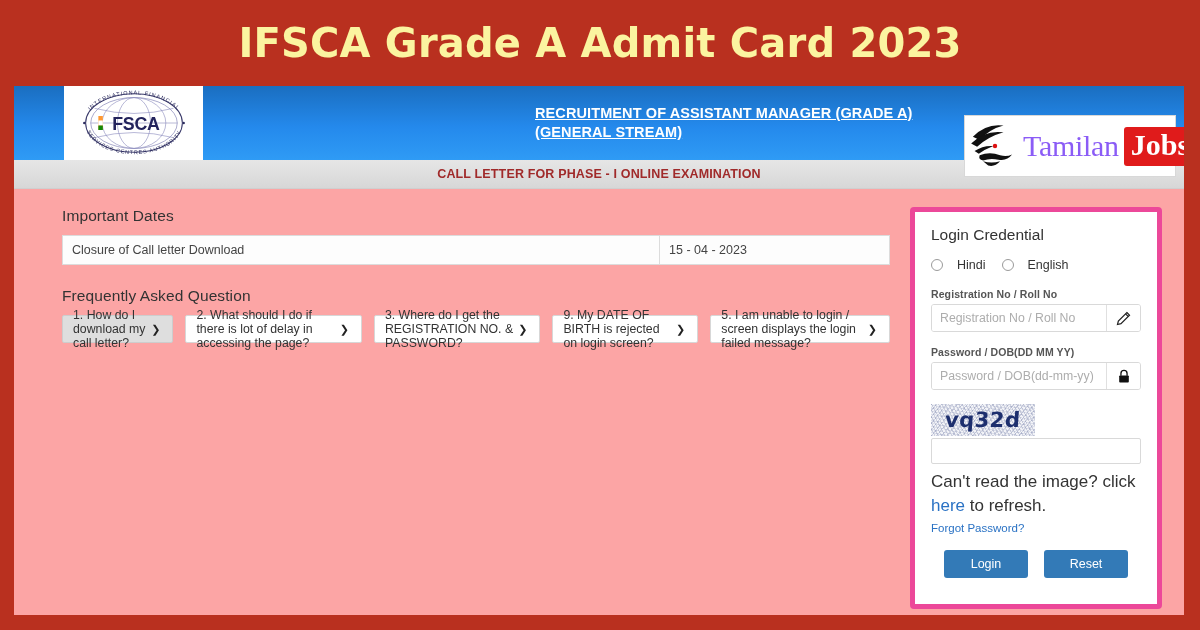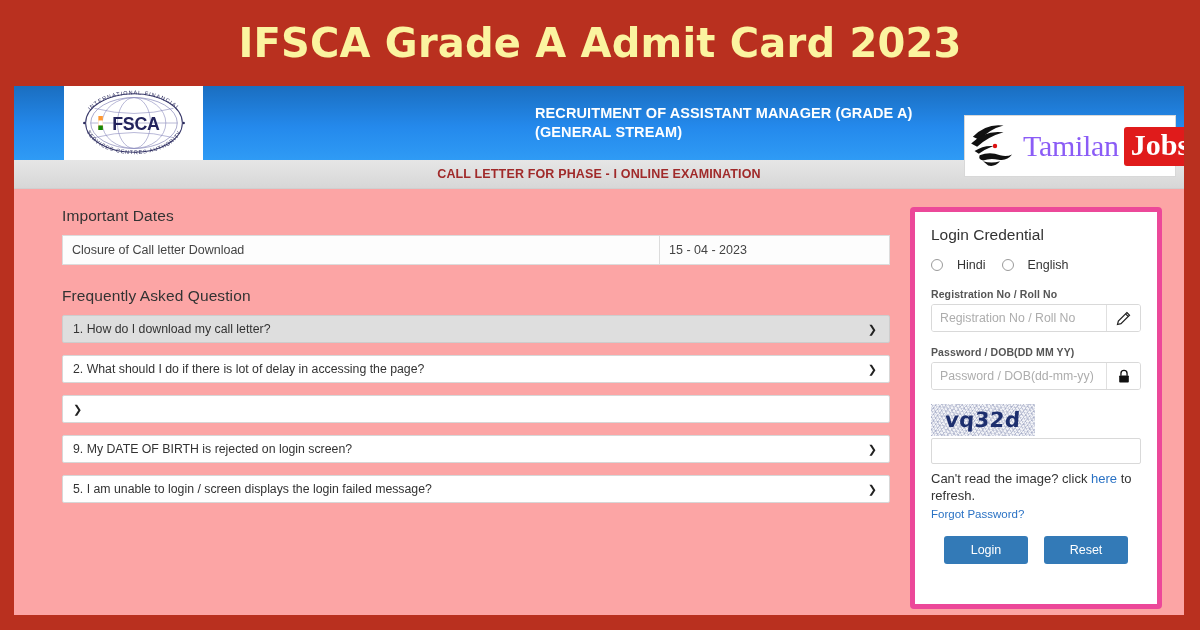--- a/index.html
+++ b/index.html
@@ -56,20 +56,21 @@
     padding-left: 332px;
   }
   .header-text span {
     color: #ffffff;
     font-size: 14.5px;
     font-weight: 600;
     line-height: 19px;
     letter-spacing: .1px;
     max-width: 400px;
     display: block;
+    text-decoration: underline;
   }
 
   .tamilan-logo {
     position: absolute;
     right: 8px; top: 29px;
     width: 212px; height: 62px;
     background: #fff;
     border: 1px solid #d8d8d8;
     display: flex; align-items: center;
     padding-left: 4px;
@@ -123,21 +124,21 @@
     margin-bottom: 22px;
     font-size: 12.5px; color: #444;
   }
   table.dates td {
     border: 1px solid #dcdcdc;
     padding: 7px 9px;
     background: #fdfdfd;
   }
   table.dates td.date-val { width: 230px; }
 
-  .faq-list { display: flex; flex-direction: column; gap: 12px; }
+  .faq-list { display: flex; flex-direction: row; gap: 12px; }
   .faq-item {
     border: 1px solid #d7d7d7;
     background: #ffffff;
     height: 28px;
     display: flex; align-items: center; justify-content: space-between;
     padding: 0 12px 0 10px;
     font-size: 12.3px; color: #333;
     border-radius: 2px;
   }
   .faq-item.active { background: #dedede; border-color: #cdcdcd; }
@@ -191,21 +192,21 @@
   .captcha-text {
     font-family: "DejaVu Sans", sans-serif;
     font-size: 21px; font-weight: bold; color: #1d2f6e;
     letter-spacing: .5px; transform: skewX(-4deg);
   }
   .captcha-input {
     width: 100%; height: 26px;
     border: 1px solid #d9d9d9; border-radius: 2px;
     outline: none; margin-top: 2px; background: #fff;
   }
-  .help-text { font-size: 13px; color: #333; margin-top: 6px; line-height: 17px; }
+  .help-text { font-size: 17px; color: #333; margin-top: 6px; line-height: 24px; }
   .help-text a, .forgot { color: #2a72c4; text-decoration: none; }
   .forgot { display: inline-block; font-size: 11.5px; margin-top: 3px; }
   .btn-row { display: flex; gap: 16px; justify-content: center; margin-top: 14px; }
   .btn {
     background: #337ab7; color: #fff;
     border: none; border-radius: 3px;
     font-size: 12.5px; padding: 7px 0; width: 84px;
     font-family: "Liberation Sans", sans-serif;
     cursor: pointer;
   }
@@ -291,20 +292,21 @@
       <div class="faq-list">
         <div class="faq-item active">
           <span>1. How do I download my call letter?</span>
           <span class="chev">❯</span>
         </div>
         <div class="faq-item">
           <span>2. What should I do if there is lot of delay in accessing the page?</span>
           <span class="chev">❯</span>
         </div>
         <div class="faq-item">
+          <span>3. Where do I get the REGISTRATION NO. &amp; PASSWORD?</span>
           <span class="chev">❯</span>
         </div>
         <div class="faq-item">
           <span>9. My DATE OF BIRTH is rejected on login screen?</span>
           <span class="chev">❯</span>
         </div>
         <div class="faq-item">
           <span>5. I am unable to login / screen displays the login failed message?</span>
           <span class="chev">❯</span>
         </div>

